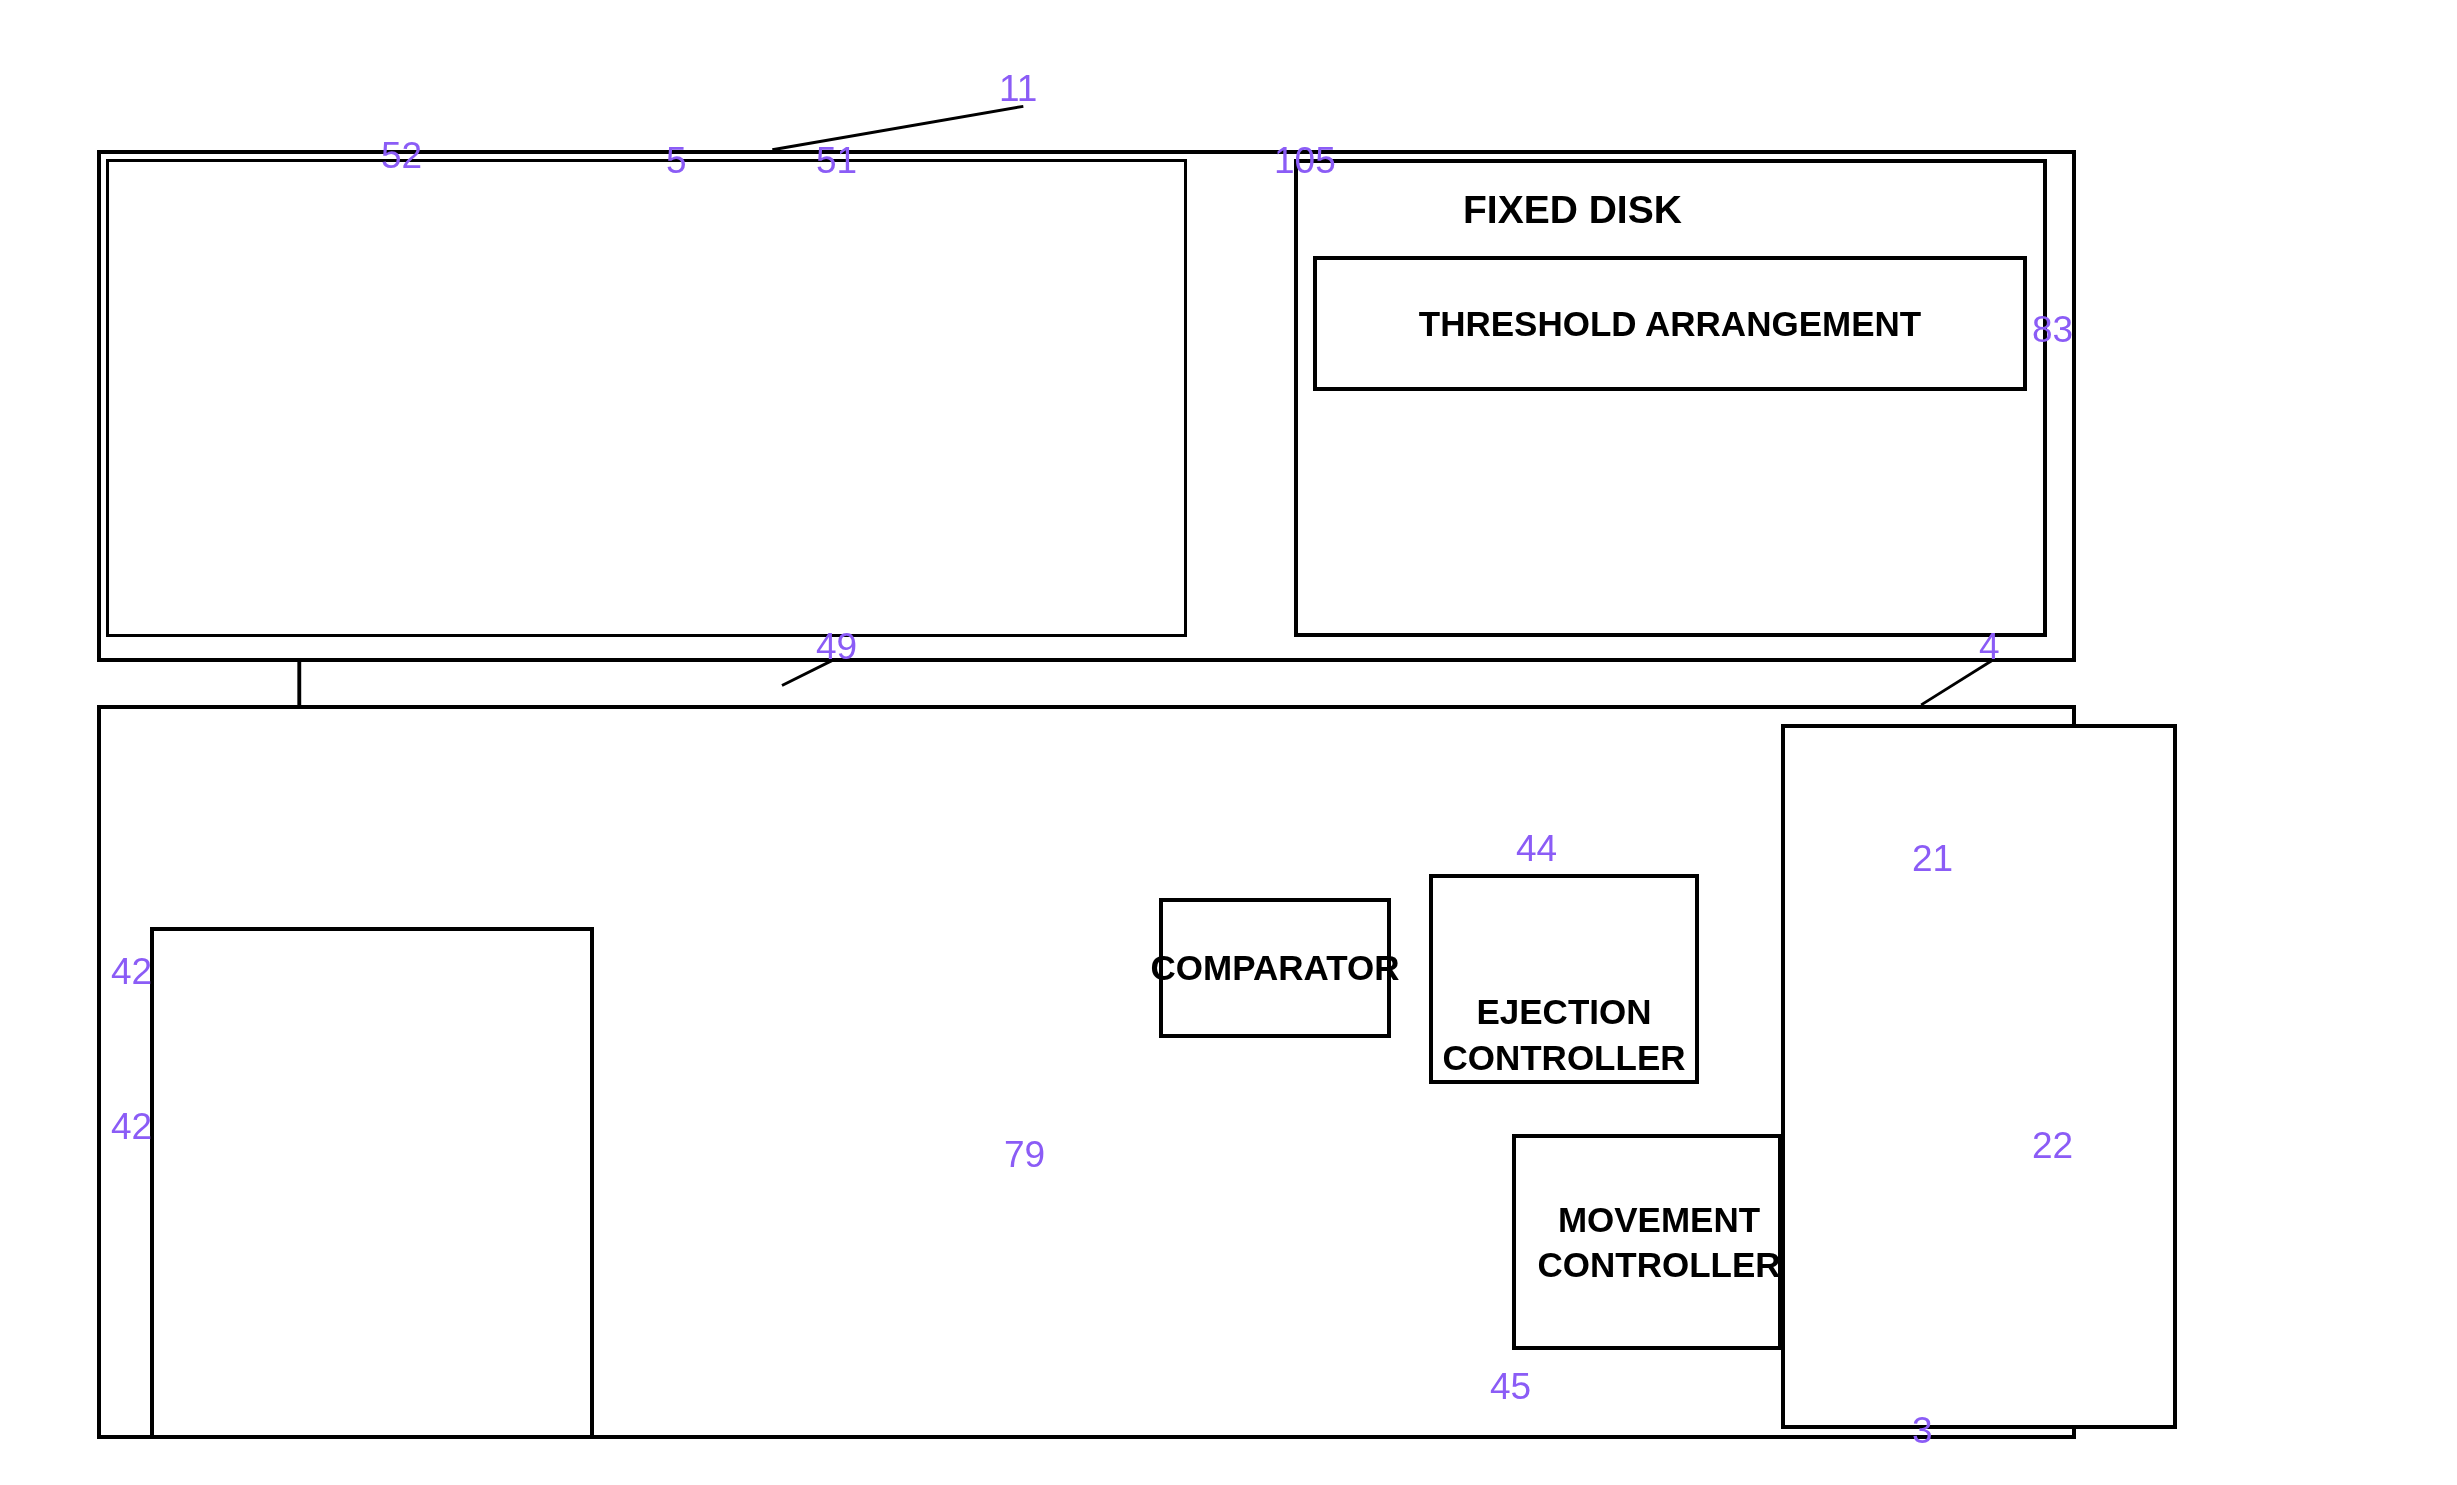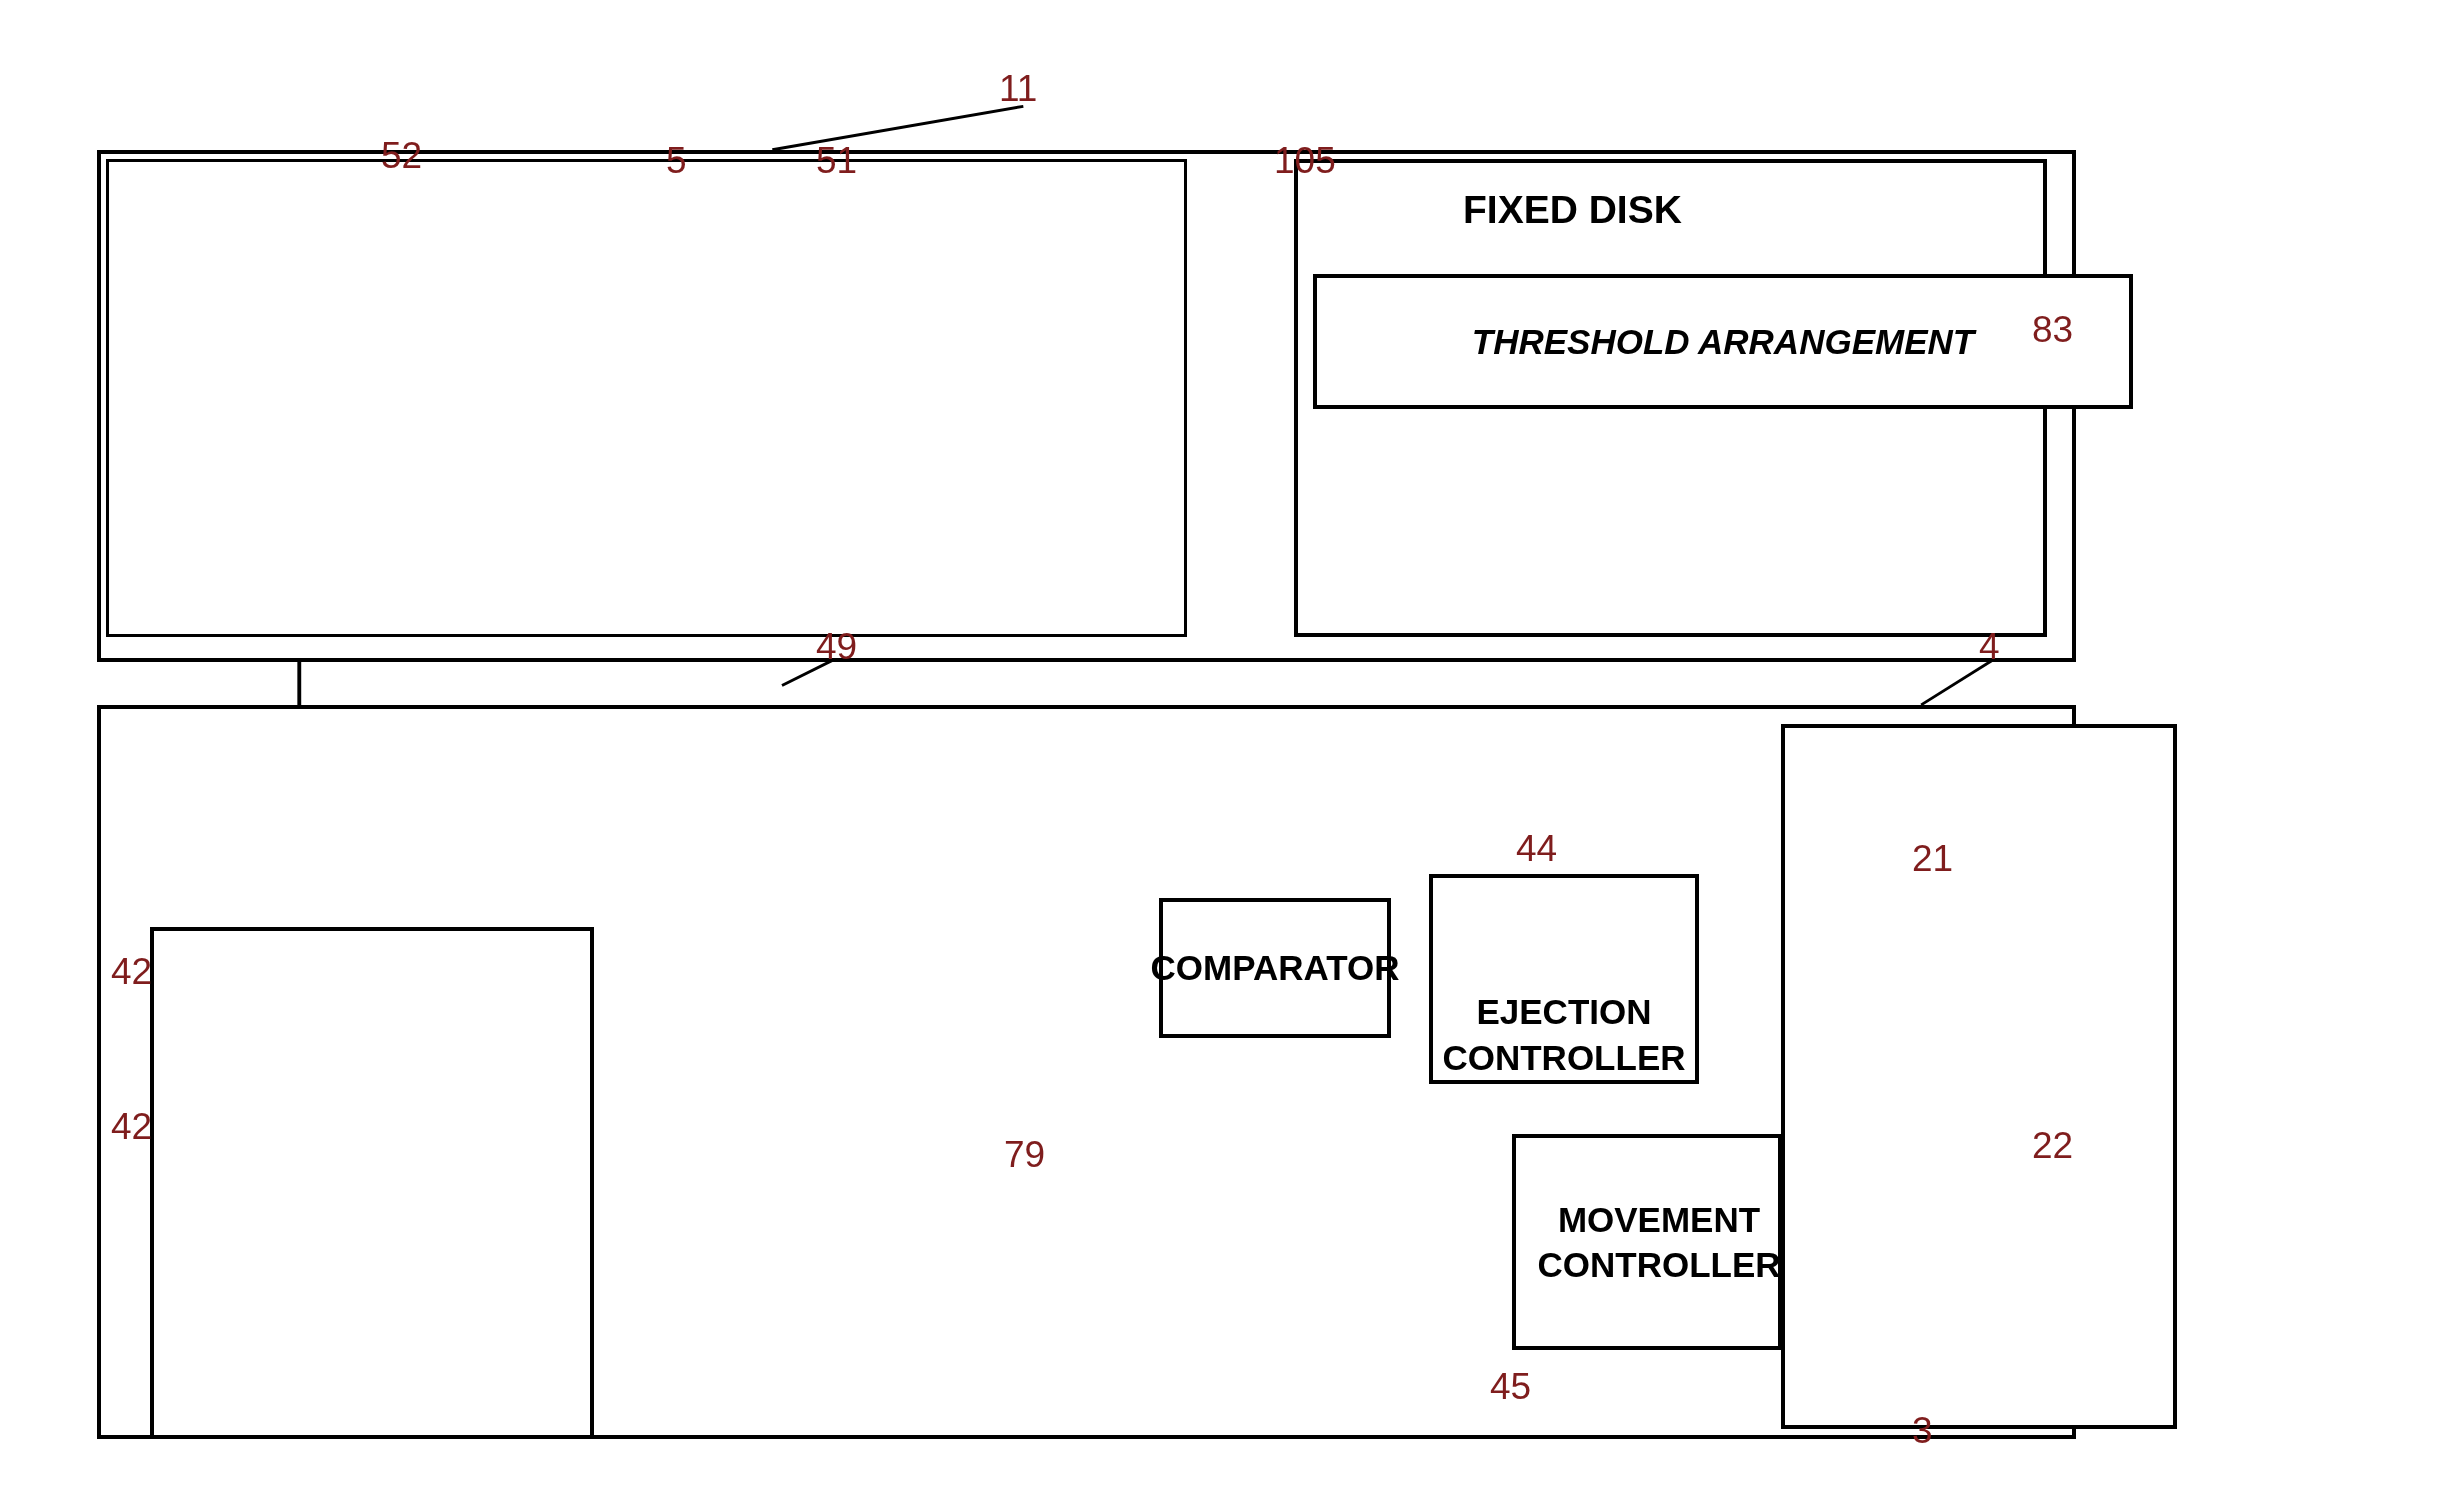--- a/index.html
+++ b/index.html
@@ -17,21 +17,21 @@
       top: 0; left: 0;
       width: 2457px;
       height: 1486px;
     }
 
     
     .ref-num {
       position: absolute;
       font-size: 37px;
       font-weight: normal;
-      color: #7f1d1d;
+      color: #8b5cf6;
     }
 
     
     .box {
       position: absolute;
       border: 4.8px solid #000;
       background: #fff;
       display: flex;
       align-items: center;
       justify-content: center;
@@ -148,21 +148,21 @@
   </div>
 
   <div class="outer-box" style="left:106px; top:159px; width:1081px; height:478px; border:3.9px solid #000;">
   </div>
 
   <div class="outer-box" style="left:1294px; top:159px; width:753px; height:478px;">
   </div>
 
   <div style="position:absolute; left:1463px; top:188px; font-size:39px; font-weight:bold;">FIXED DISK</div>
 
-  <div class="box" style="left:1313px; top:274px; width:820px; height:135px;font-style:italic;">
+  <div class="box" style="left:1313px; top:256px; width:714px; height:135px;">
     <span class="box-label">THRESHOLD ARRANGEMENT</span>
   </div>
 
   <div class="outer-box" style="left:97px; top:705px; width:1979px; height:734px;">
   </div>
 
 
   <div class="box" style="left:188px; top:966px; width:367px; height:116px;">
     <span class="box-label">MATRIX MEMORY</span>
   </div>

